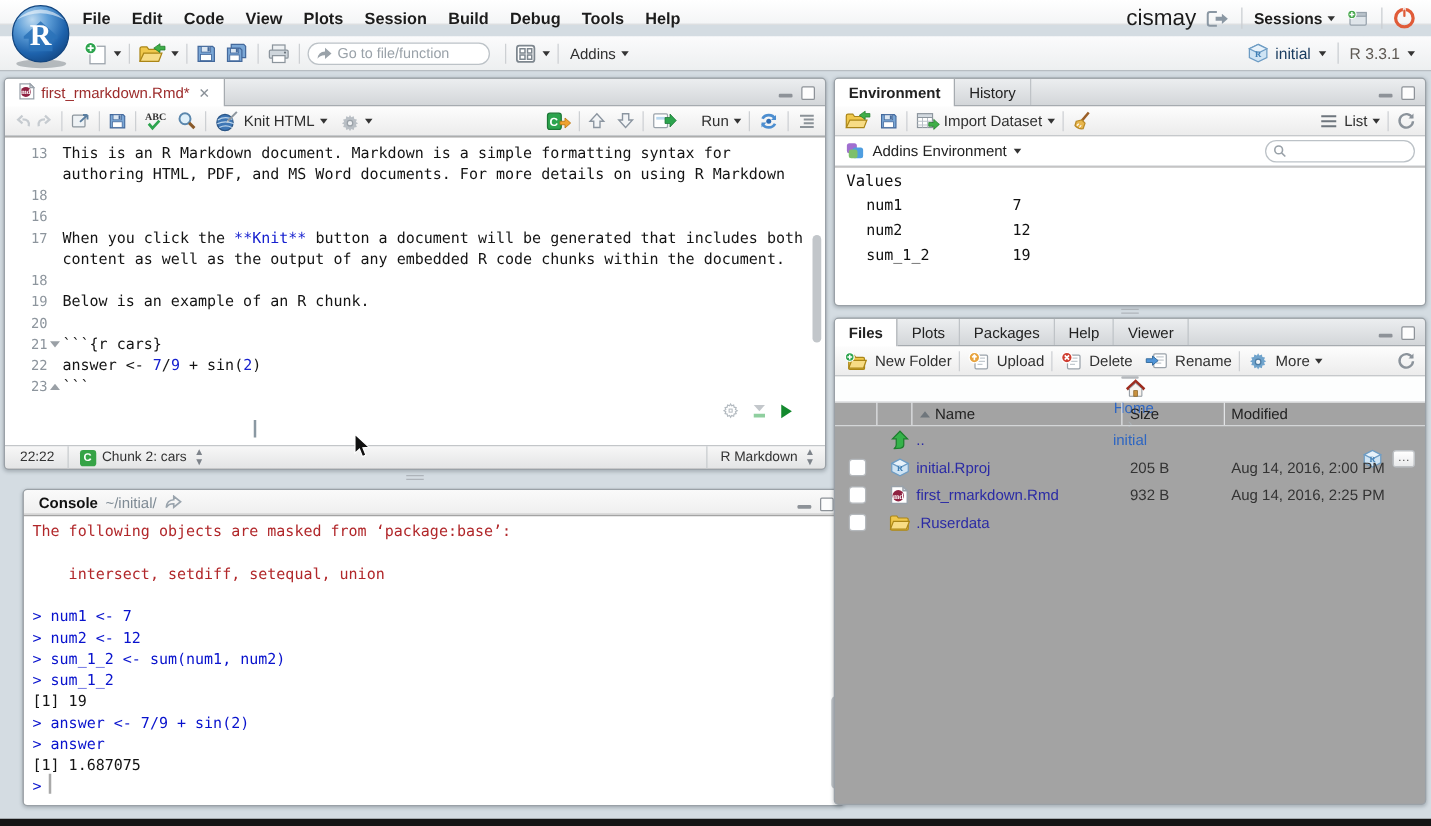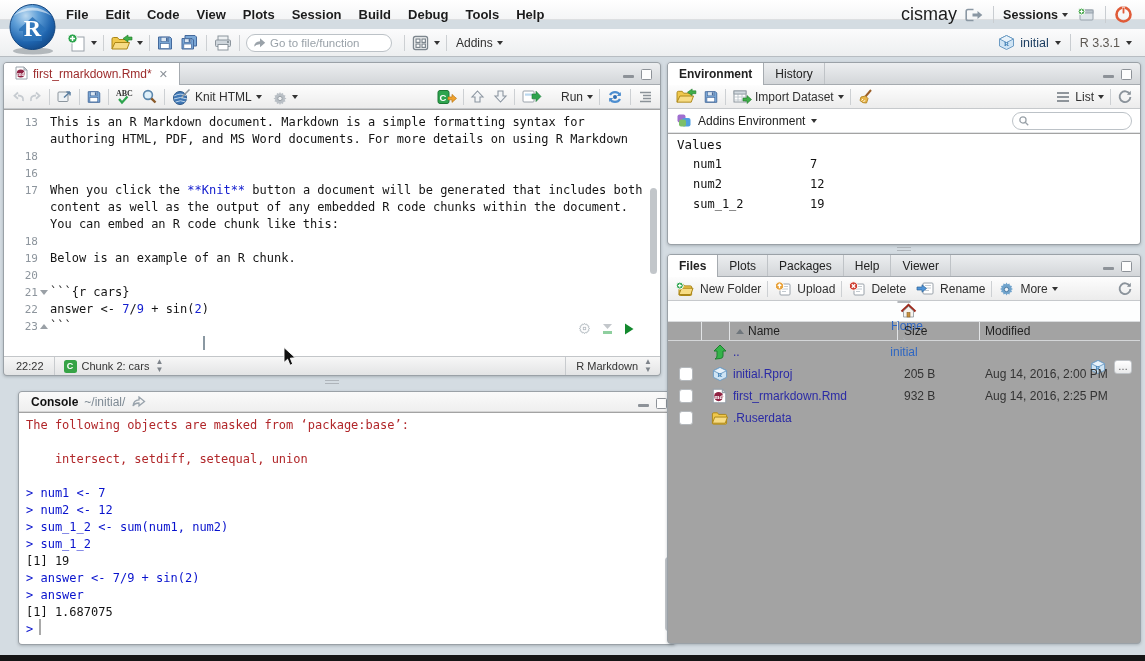--- a/index.html
+++ b/index.html
@@ -411,21 +411,20 @@
     </div>
     <div id="src-editor">
       <div id="editor-rows">
           <div class="erow"><span class="gut">12</span><span class="txt"></span></div>
           <div class="erow"><span class="gut">13</span><span class="txt"><span>This is an R Markdown document. Markdown is a simple formatting syntax for</span></span></div>
           <div class="erow"><span class="gut"></span><span class="txt"><span>authoring HTML, PDF, and MS Word documents. For more details on using R Markdown</span></span></div>
           <div class="erow"><span class="gut">18</span><span class="txt"></span></div>
           <div class="erow"><span class="gut">16</span><span class="txt"></span></div>
           <div class="erow"><span class="gut">17</span><span class="txt"><span>When you click the </span><span class="seg-b">**Knit**</span><span> button a document will be generated that includes both</span></span></div>
           <div class="erow"><span class="gut"></span><span class="txt"><span>content as well as the output of any embedded R code chunks within the document.</span></span></div>
-          <div class="erow"><span class="gut"></span><span class="txt"><span>You can embed an R code chunk like this:</span></span></div>
           <div class="erow"><span class="gut">18</span><span class="txt"></span></div>
           <div class="erow"><span class="gut">19</span><span class="txt"><span>Below is an example of an R chunk.</span></span></div>
           <div class="erow"><span class="gut">20</span><span class="txt"></span></div>
           <div class="erow"><span class="gut">21<span class="fold down"></span></span><span class="txt"><span>```{r cars}</span></span></div>
           <div class="erow"><span class="gut">22</span><span class="txt"><span>answer &lt;- </span><span class="seg-b">7</span><span>/</span><span class="seg-b">9</span><span> + sin(</span><span class="seg-b">2</span><span>)</span></span></div>
           <div class="erow"><span class="gut">23<span class="fold up"></span></span><span class="txt"><span>```</span></span></div>
         </div>
       <div id="editor-caret"></div>
       <div id="chunk-controls">
         <span class="ic">

